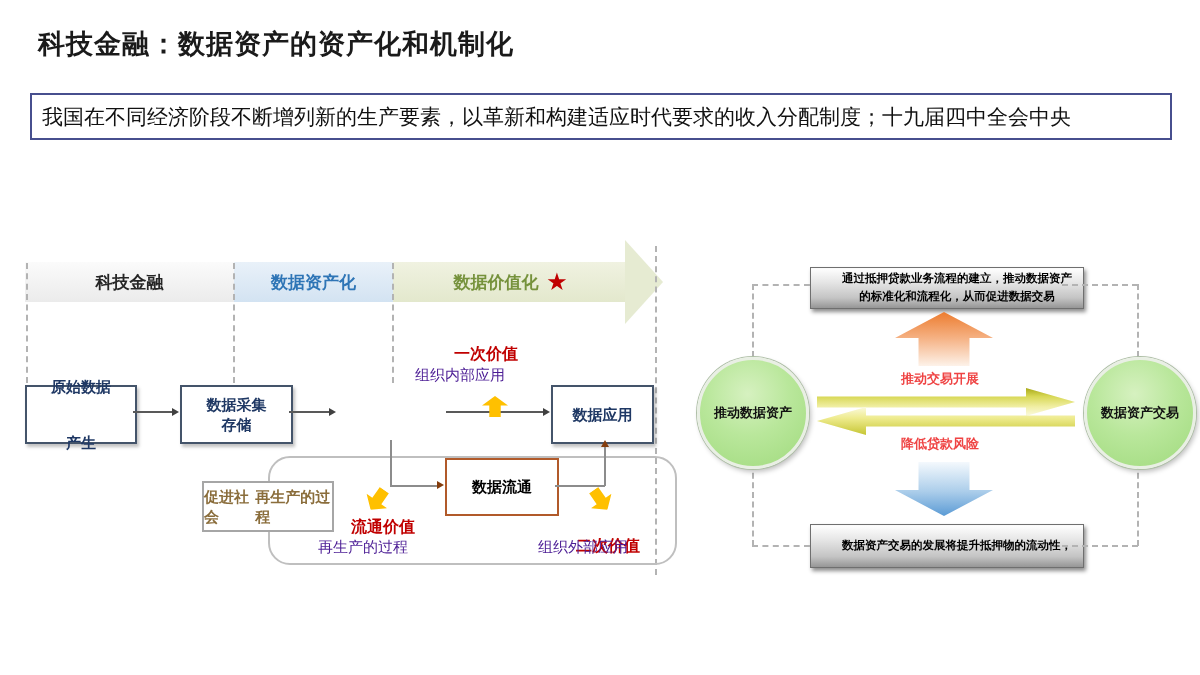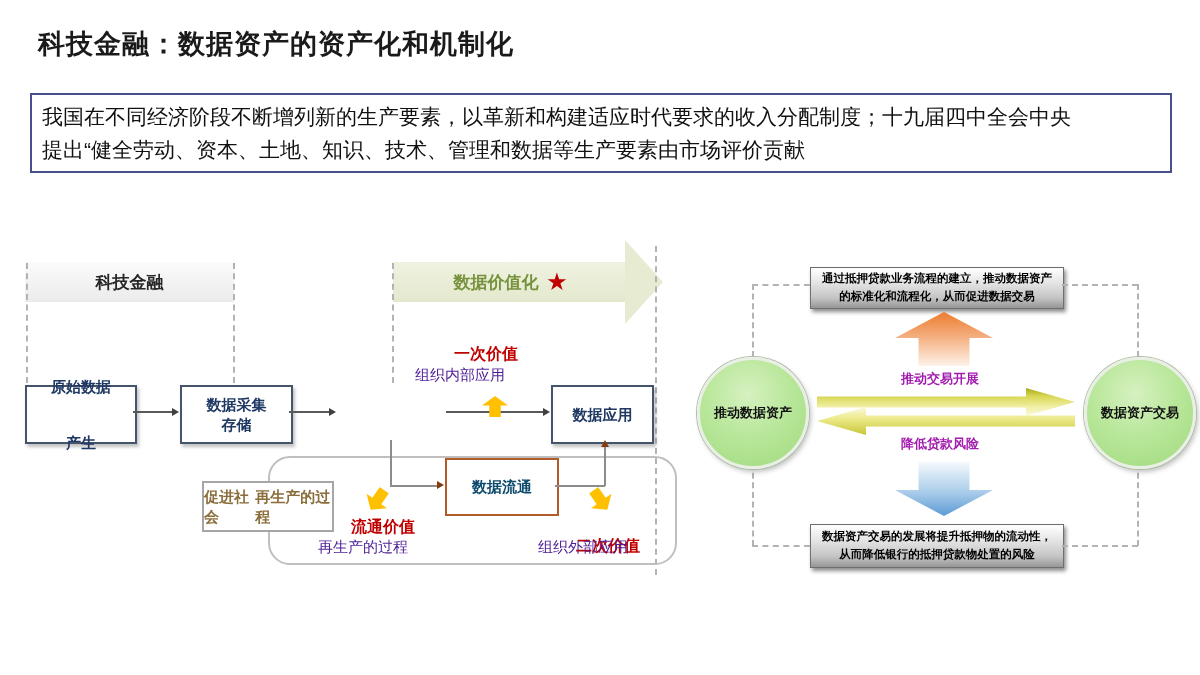--- a/index.html
+++ b/index.html
@@ -41,61 +41,63 @@
   .red-s{color:#4c1d95;font-size:15px;text-align:left;}
 
   .gold-arrow{background:#ffc000;clip-path:polygon(50% 0,100% 45%,72% 45%,72% 100%,28% 100%,28% 45%,0 45%);
               filter:drop-shadow(0 1px 1px #bf9000);}
   .bent-dl{transform:rotate(215deg);}
   .bent-dr{transform:rotate(145deg);}
 
   .round-frame{border:2px solid #bfbfbf;border-radius:22px;background:transparent;}
   .social-box{border:2px solid #a6a6a6;background:#fff;color:#8a6d3b;font-weight:bold;font-size:15px;
               display:flex;flex-direction:row;align-items:center;justify-content:center;line-height:20px;}
-  .circu-box{border:2px solid #b15a2a;background:#fff;color:#0c4a6e;font-weight:bold;font-size:15px;
+  .circu-box{border:2px solid #b15a2a;background:#fff;color:#000000;font-weight:bold;font-size:15px;
              display:flex;align-items:center;justify-content:center;}
 
   
   .metal{background:linear-gradient(180deg,#ffffff 0%,#e6e6e6 35%,#c4c4c4 75%,#969696 100%);
          border:1px solid #6f6f6f;box-shadow:2px 3px 4px rgba(0,0,0,.45), inset 0 1px 0 #fafafa;
          color:#000;font-weight:bold;font-size:11.5px;line-height:1.55;text-align:center;
-         display:flex;flex-direction:column;justify-content:center;}
+         display:flex;flex-direction:column;justify-content:center;padding-left:20px;}
   .circle{border-radius:50%;width:106px;height:106px;
           background:radial-gradient(circle at 45% 32%,#d6f1c0 0%,#b9e79b 45%,#a0da7d 100%);
           border:3px solid #e9efe4;box-shadow:0 0 0 1px #aebfa6, 2px 3px 5px rgba(0,0,0,.25);
           display:flex;align-items:center;justify-content:center;
           font-size:13px;font-weight:bold;color:#111;text-align:center;}
   .arrow-up-big{clip-path:polygon(50% 0,100% 48%,76% 48%,76% 100%,24% 100%,24% 48%,0 48%);
                 background:linear-gradient(180deg,#ec7c2f 0%,#f5b183 48%,#fdf2e9 100%);
                 filter:drop-shadow(0 1px 1px rgba(0,0,0,.25));}
   .arrow-down-big{clip-path:polygon(24% 0,76% 0,76% 52%,100% 52%,50% 100%,0 52%,24% 52%);
                   background:linear-gradient(180deg,#f4f9fd 0%,#abcdea 55%,#5b9bd5 100%);
                   filter:drop-shadow(0 1px 1px rgba(0,0,0,.25));}
   .gold-right{clip-path:polygon(0 30%,81% 30%,81% 0,100% 50%,81% 100%,81% 70%,0 70%);
               background:linear-gradient(180deg,#a9a919 0%,#d8d855 30%,#f1efa6 68%,#fbfade 100%);
               filter:drop-shadow(1px 1px 1px rgba(0,0,0,.3));}
   .gold-left{clip-path:polygon(100% 30%,19% 30%,19% 0,0 50%,19% 100%,19% 70%,100% 70%);
              background:linear-gradient(180deg,#fbfade 0%,#eeeb8e 40%,#c6c634 100%);
              filter:drop-shadow(1px 1px 1px rgba(0,0,0,.3));}
-  .flow-label{font-size:13px;font-weight:bold;color:#a21caf;text-align:center;}
+  .flow-label{font-size:13px;font-weight:bold;color:#ef4444;text-align:center;}
 </style>
 </head>
 <body>
 
 <div class="slide">
 
   <div class="abs title">科技金融：数据资产的资产化和机制化</div>
 
   <div class="abs intro">
     <div>我国在不同经济阶段不断增列新的生产要素，以革新和构建适应时代要求的收入分配制度；十九届四中全会中央</div>
-    <div>提出“健全劳动、资本、土地、知识、技术、管理和数据等生产要素由市场评价贡献</div>
   </div>
 
   <div class="abs seg seg1">
     <span>科技金融</span>
+  </div>
+  <div class="abs seg seg2">
+    <span>数据资产化</span>
   </div>
   <div class="abs seg seg3">
     <span>数据价值化</span>
     <span class="star">★</span>
   </div>
   <div class="abs arrowhead"></div>
 
   <div class="abs dash-v" style="left:26px;top:263px;height:120px;"></div>
   <div class="abs dash-v" style="left:233px;top:263px;height:120px;"></div>
   <div class="abs dash-v" style="left:392px;top:263px;height:120px;"></div>
@@ -150,21 +152,20 @@
   <div class="abs red-t" style="left:538px;top:536px;width:140px;">二次价值</div>
   <div class="abs red-s" style="left:538px;top:538px;width:140px;">组织外部应用</div>
 
   <div class="abs metal" style="left:810px;top:267px;width:252px;height:40px;">
     <div>通过抵押贷款业务流程的建立，推动数据资产</div>
     <div>的标准化和流程化，从而促进数据交易</div>
   </div>
 
   <div class="abs metal" style="left:810px;top:524px;width:252px;height:42px;">
     <div>数据资产交易的发展将提升抵押物的流动性，</div>
-    <div>从而降低银行的抵押贷款物处置的风险</div>
   </div>
 
   <div class="abs dash-h" style="left:752px;top:284px;width:58px;"></div>
   <div class="abs dash-v" style="left:752px;top:284px;height:73px;"></div>
   <div class="abs dash-h" style="left:1062px;top:284px;width:76px;"></div>
   <div class="abs dash-v" style="left:1137px;top:284px;height:73px;"></div>
   <div class="abs dash-v" style="left:752px;top:463px;height:83px;"></div>
   <div class="abs dash-h" style="left:752px;top:545px;width:58px;"></div>
   <div class="abs dash-v" style="left:1137px;top:463px;height:83px;"></div>
   <div class="abs dash-h" style="left:1062px;top:545px;width:76px;"></div>

